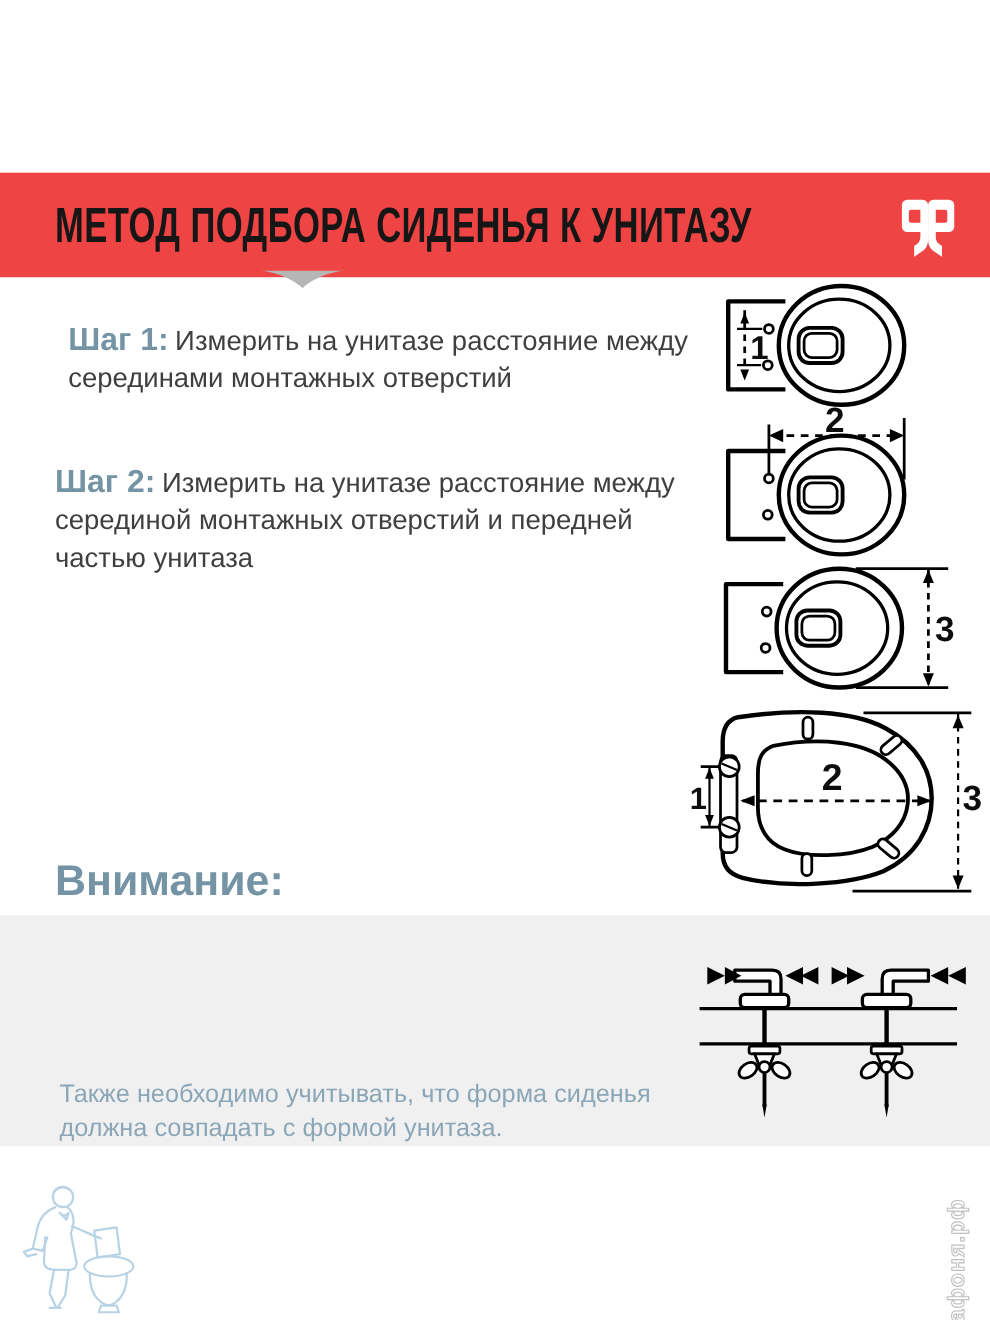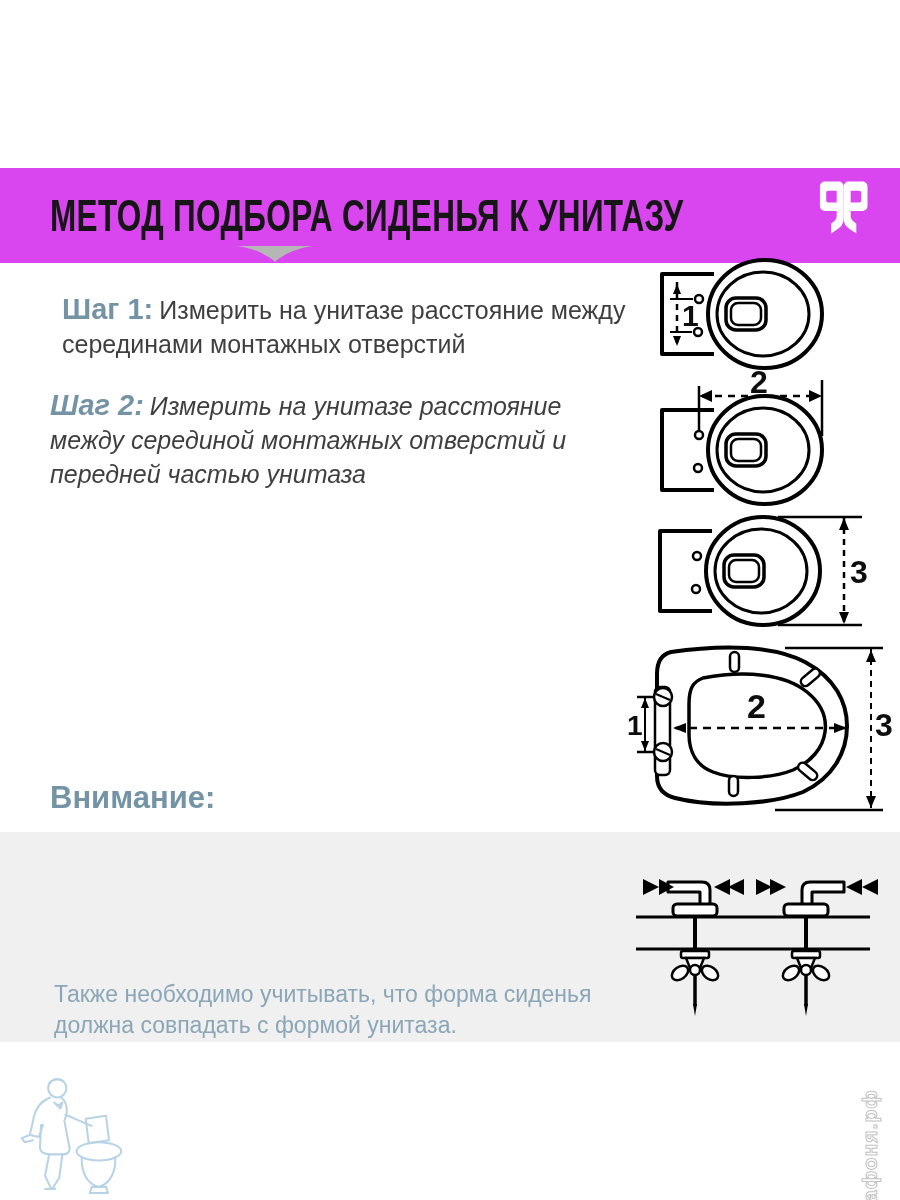--- a/index.html
+++ b/index.html
@@ -1,33 +1,33 @@
 <!DOCTYPE html>
 <html><head>
 <meta charset="utf-8">
 <style>
   html,body { margin:0; padding:0; }
   body { width:900px; height:1200px; background:#fff; font-family:"Liberation Sans", sans-serif; }
   .page { position:relative; width:900px; height:1200px; overflow:hidden; background:#fff; }
 
   
-  .titlebar { position:absolute; left:0; top:168px; width:900px; height:95px; background:#d946ef; display:flex; align-items:center; }
+  .titlebar { position:absolute; left:0; top:157px; width:900px; height:95px; background:#ef4444; display:flex; align-items:center; }
   .titlebar h1 { margin:0 0 0 50px; font-size:45px; font-weight:bold; color:#161616; white-space:nowrap; transform:scaleX(0.70); transform-origin:0 50%; letter-spacing:0.5px; }
   .titlebar-notch { position:absolute; left:237px; top:246px; width:76px; height:17px; }
   .brand-logo { position:absolute; left:808px; top:168px; width:70px; height:72px; }
 
   
   .step { position:absolute; left:50px; width:565px; margin:0; font-size:25px; line-height:34px; color:#3f3f3f; }
   .step-label { font-size:29px; font-weight:bold; color:#7494a6; margin-right:6px; }
   #step1 { top:292px;margin-left:12px; }
-  #step2 { top:388px;font-style:italic; }
+  #step2 { top:421px; }
   #step3 { top:529px; }
   #step4 { top:641px; }
 
-  .attention-heading { position:absolute; left:50px; top:780px; margin:0; font-size:31px; font-weight:bold; color:#7494a6; }
+  .attention-heading { position:absolute; left:50px; top:780px; margin:0; font-size:39px; font-weight:bold; color:#7494a6; }
 
   
   .info-box { position:absolute; left:0; top:832px; width:900px; height:210px; background:#f0f0f1; }
   .info-bold { position:absolute; left:50px; top:13px; width:565px; margin:0; font-size:23px; font-weight:bold; line-height:31px; color:#141414; white-space:pre-wrap; }
   .info-note { position:absolute; left:50px; top:143px; width:565px; margin:4px; font-size:23px; line-height:31px; color:#8ba6b6; }
 
   
   .diagram { position:absolute; }
   #diagram-step1 { left:650px; top:252px; }
   #diagram-step2 { left:650px; top:370px; }

